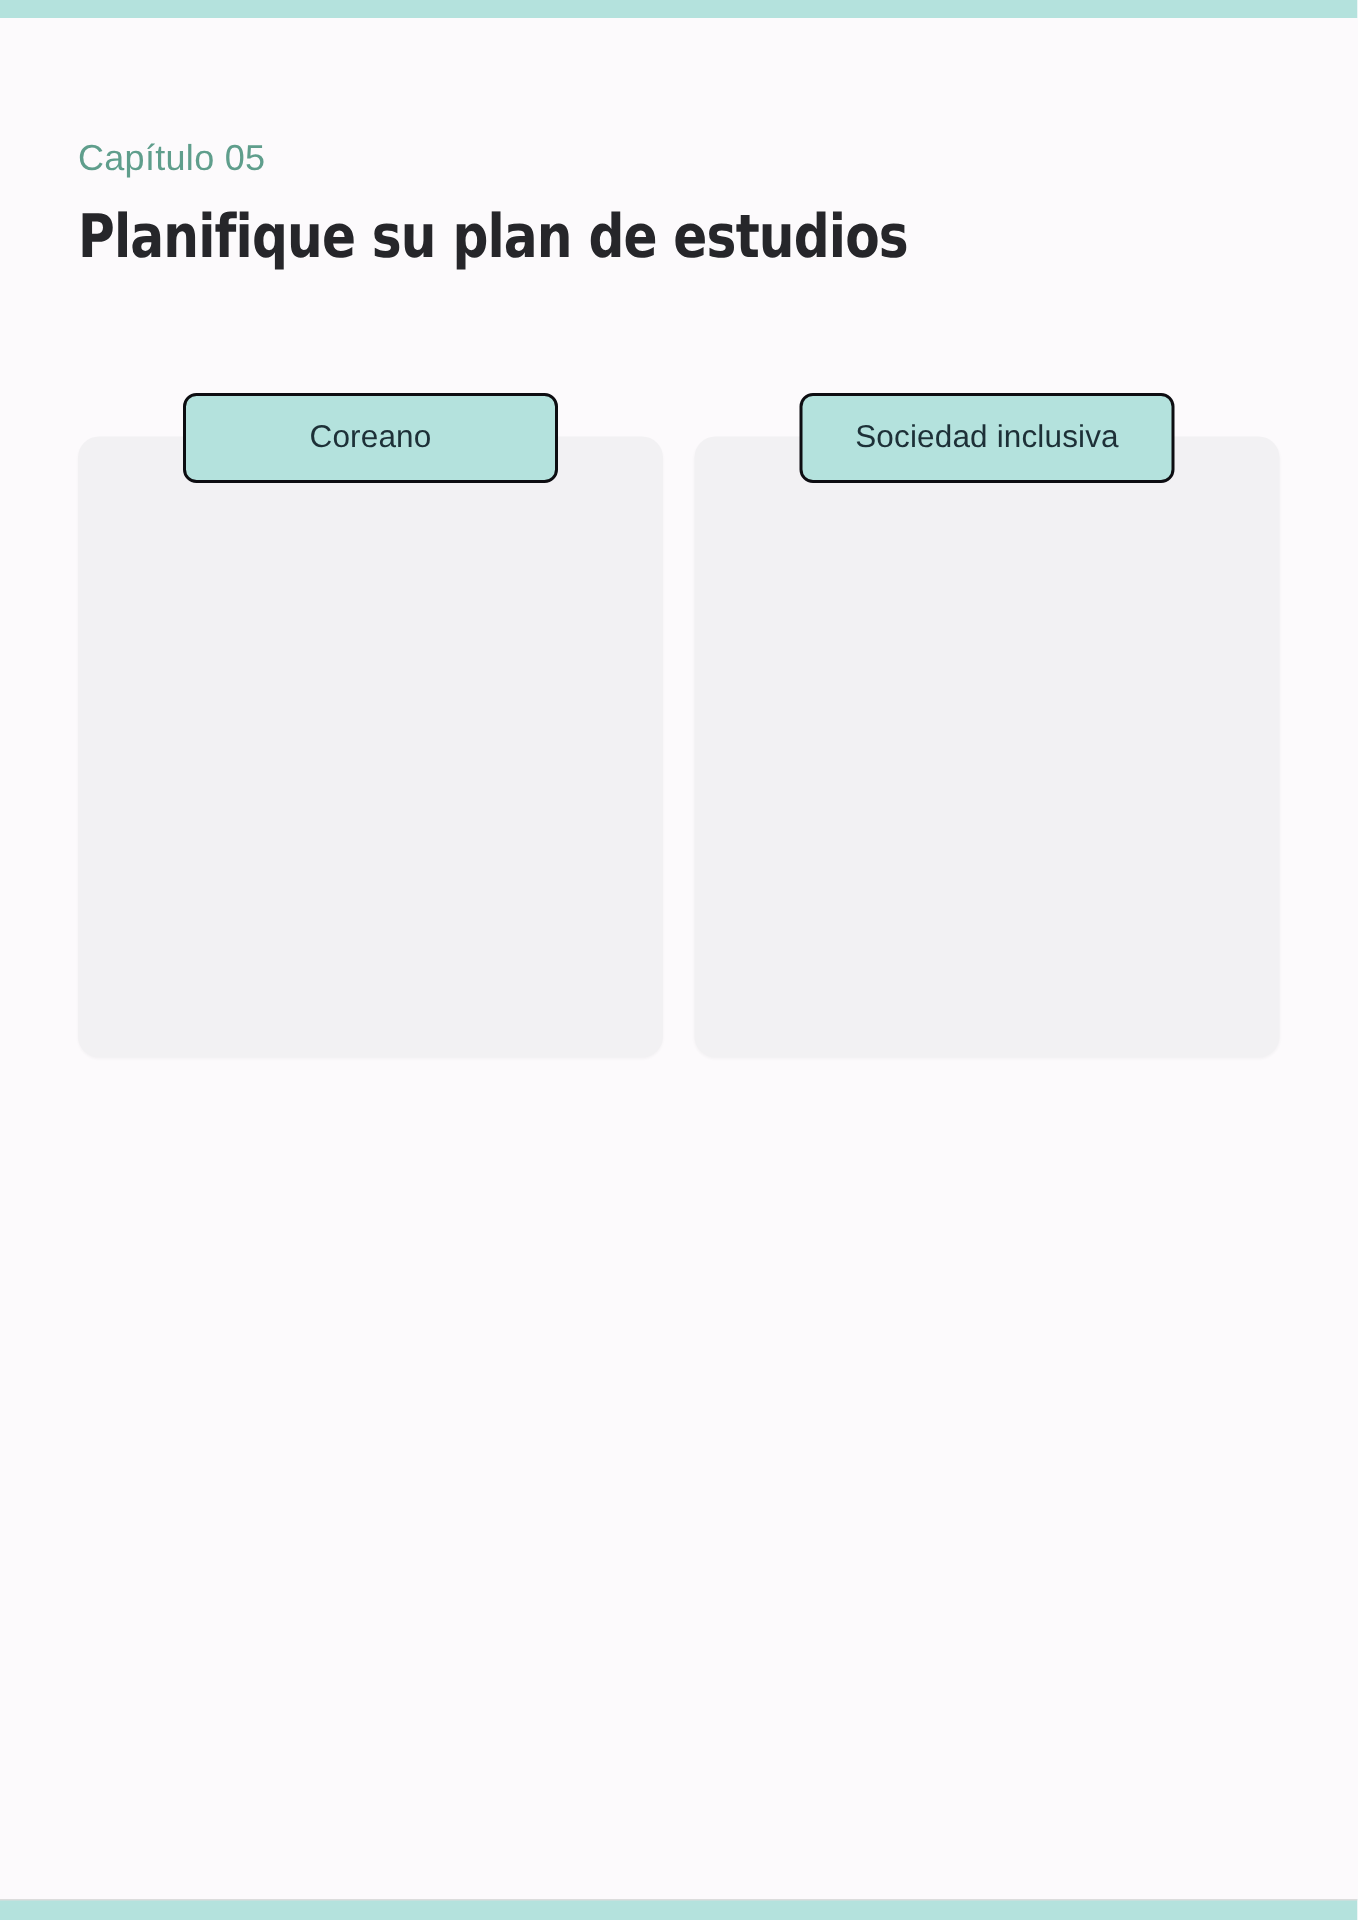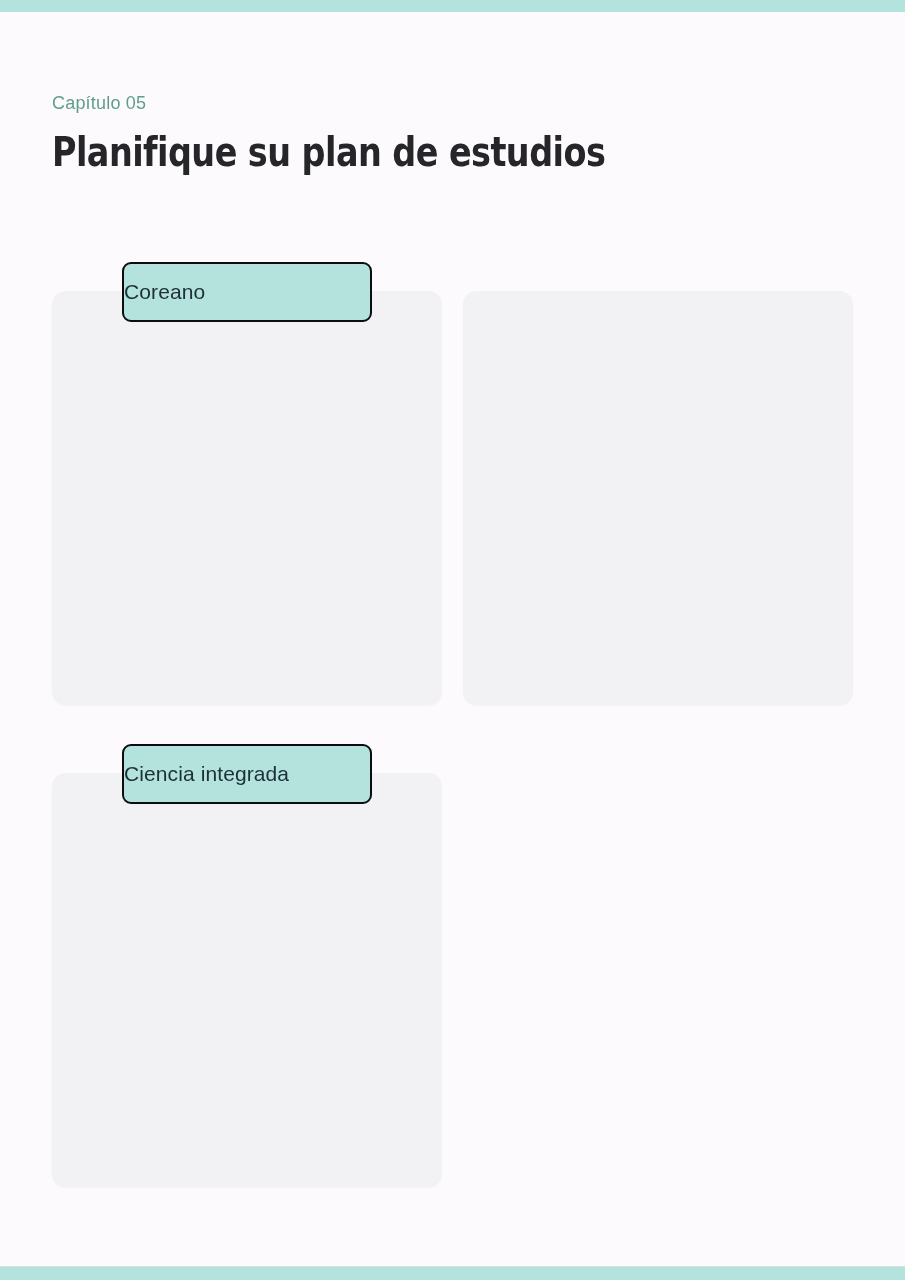--- a/index.html
+++ b/index.html
@@ -42,21 +42,21 @@
     box-sizing: border-box;
   }
 
   .header {
     position: absolute;
     top: 82px;
     left: 52px;
   }
   .eyebrow {
     font-family: "Liberation Sans", sans-serif;
-    font-size: 18px;
+    font-size: 24px;
     font-weight: 400;
     color: #5f9e8c;
     letter-spacing: .2px;
     line-height: 1;
     margin: 0;
   }
   .page-title {
     font-family: "DejaVu Sans Condensed", "Liberation Sans Narrow", "Liberation Sans", sans-serif;
     font-size: 40px;
     font-weight: 700;
@@ -104,21 +104,21 @@
     left: 70px;
     top: 12px;
     width: 250px;
     height: 60px;
     box-sizing: border-box;
     background: #b4e2dd;
     border: 2.5px solid #0d0d11;
     border-radius: 9px;
     display: flex;
     align-items: center;
-    justify-content: flex-start;
+    justify-content: center;
     z-index: 3;
   }
   .card-label span {
     font-family: "Liberation Sans", sans-serif;
     font-size: 21px;
     font-weight: 400;
     color: #1d3037;
     letter-spacing: .1px;
     white-space: nowrap;
   }
@@ -140,25 +140,22 @@
     <div class="note-card">
       <div class="card-body"></div>
       <div class="card-label">
         <span>Coreano</span>
       </div>
     </div>
 
 
     <div class="note-card">
       <div class="card-body"></div>
+      <div class="card-label">
+        <span>Sociedad inclusiva</span>
+      </div>
     </div>
 
-    <div class="note-card">
-      <div class="card-body"></div>
-      <div class="card-label">
-        <span>Ciencia integrada</span>
-      </div>
-    </div>
 
   </div>
 </div>
 
 <div class="band band-bottom"></div>
 
 </body></html>

